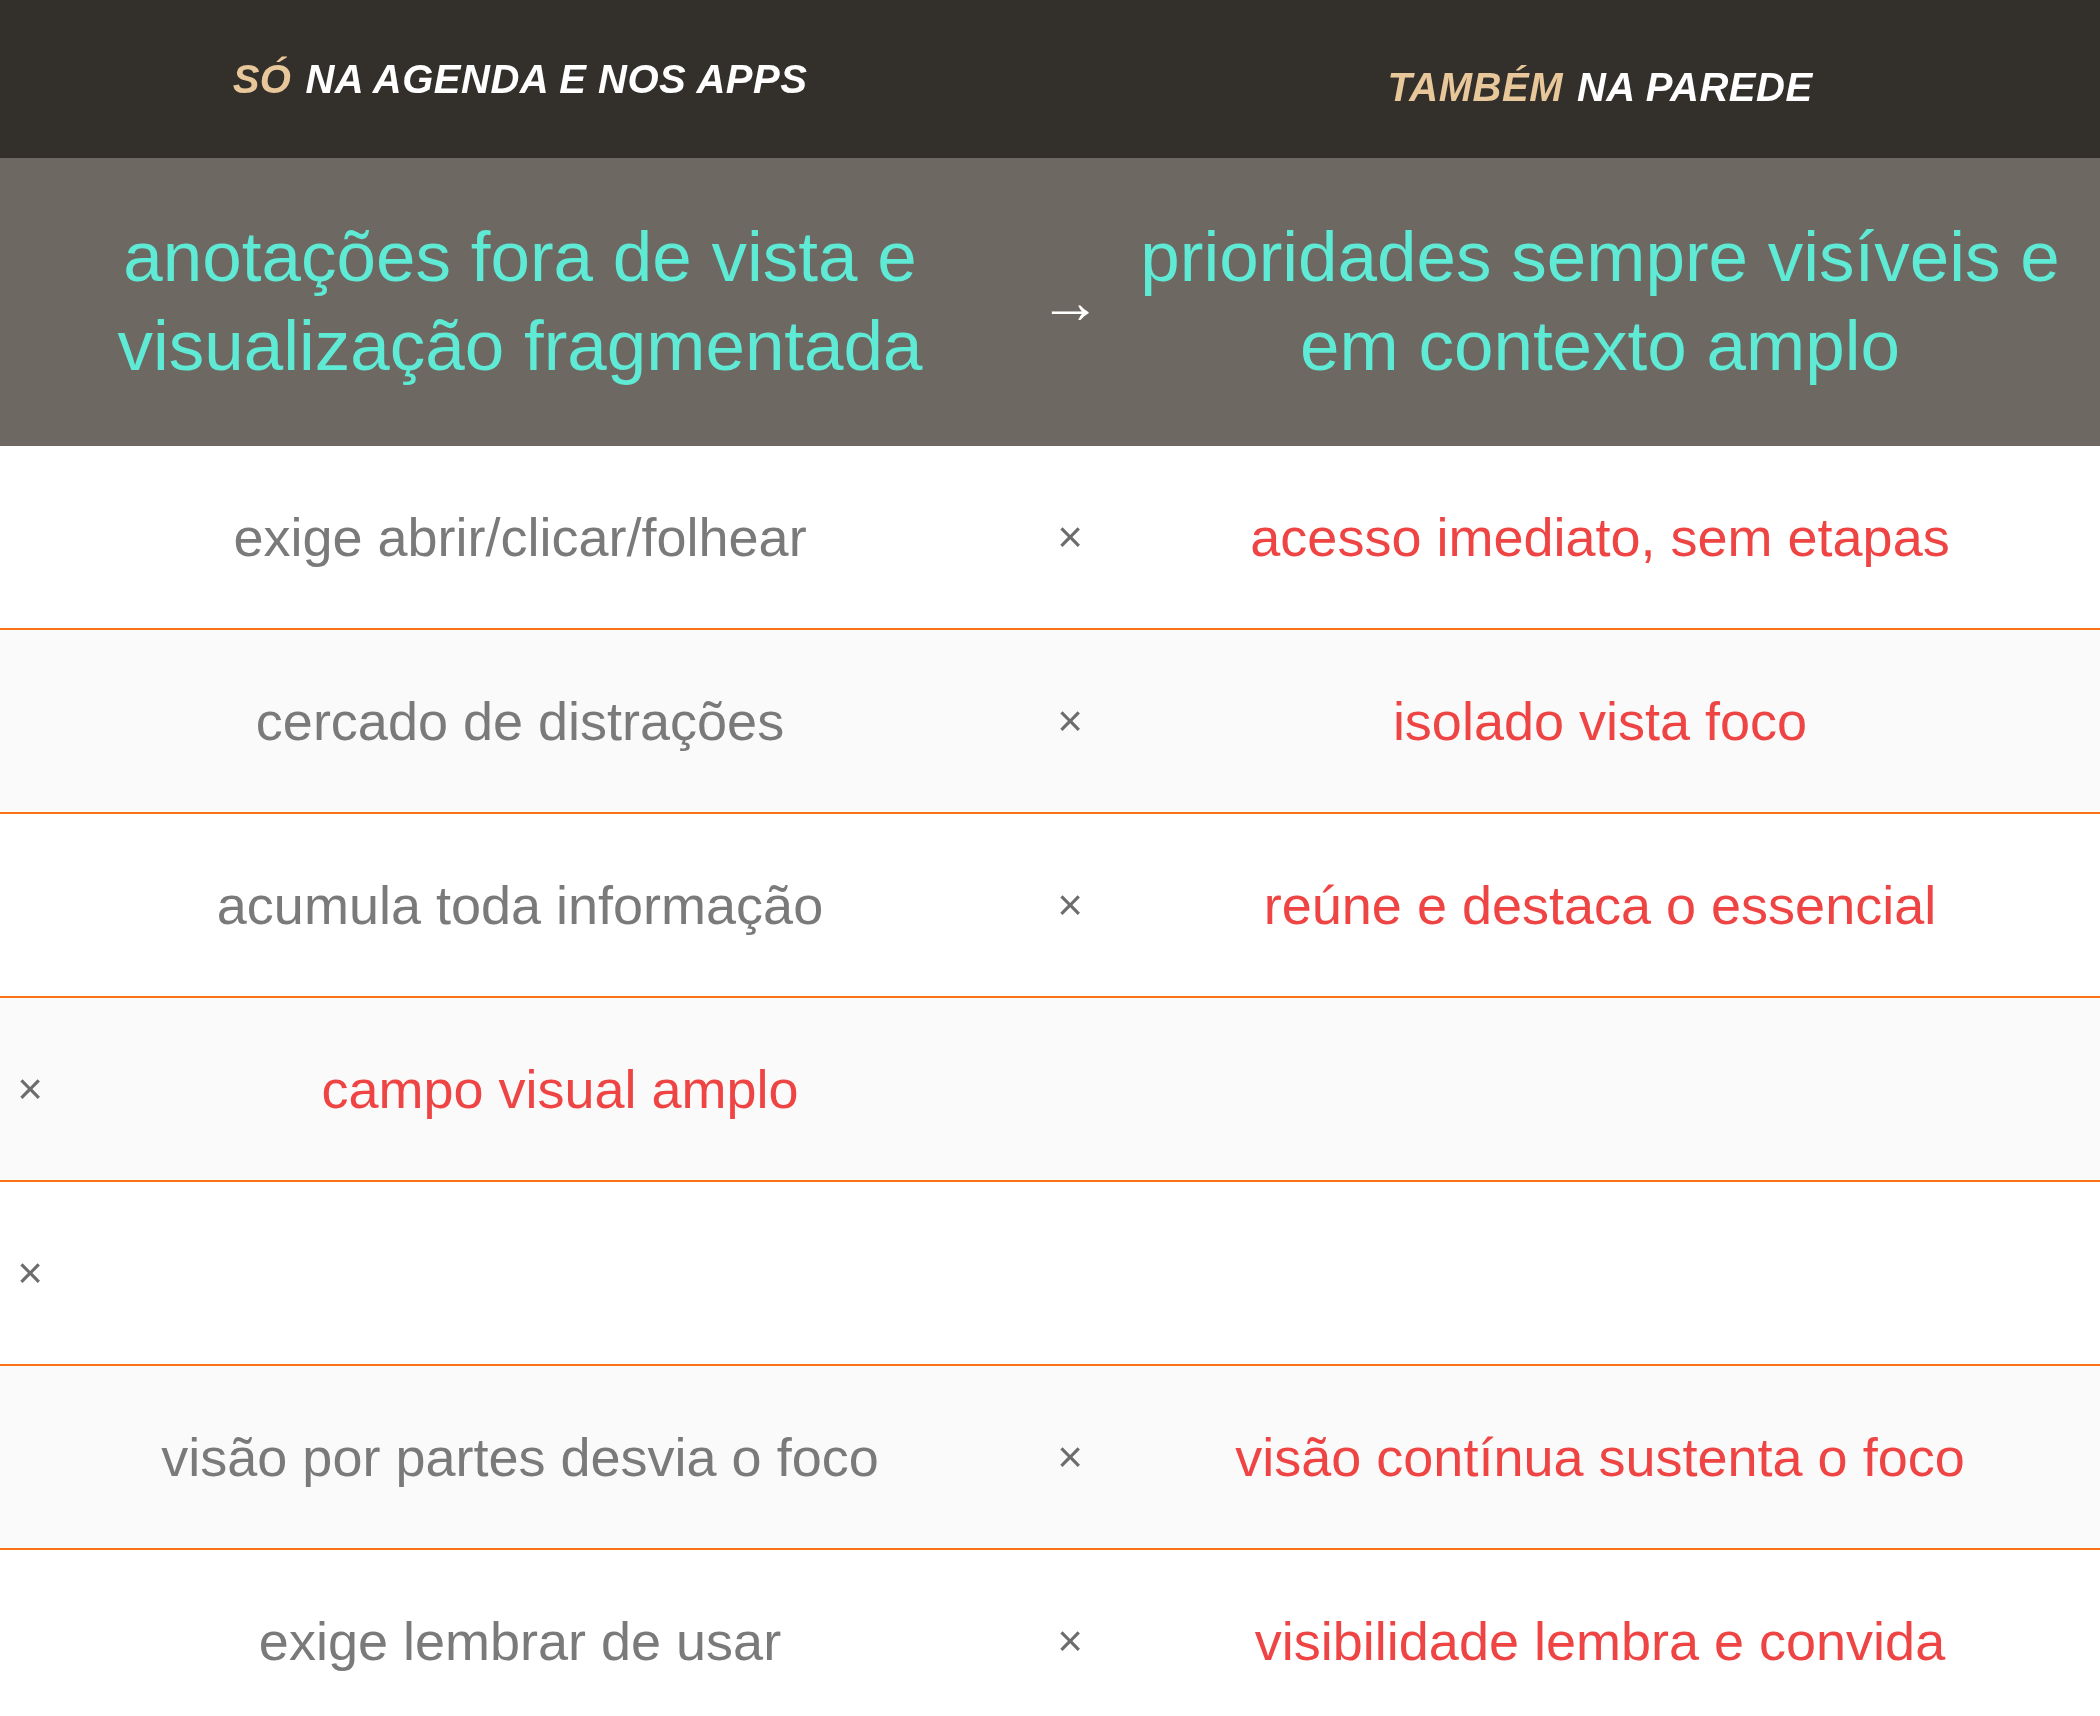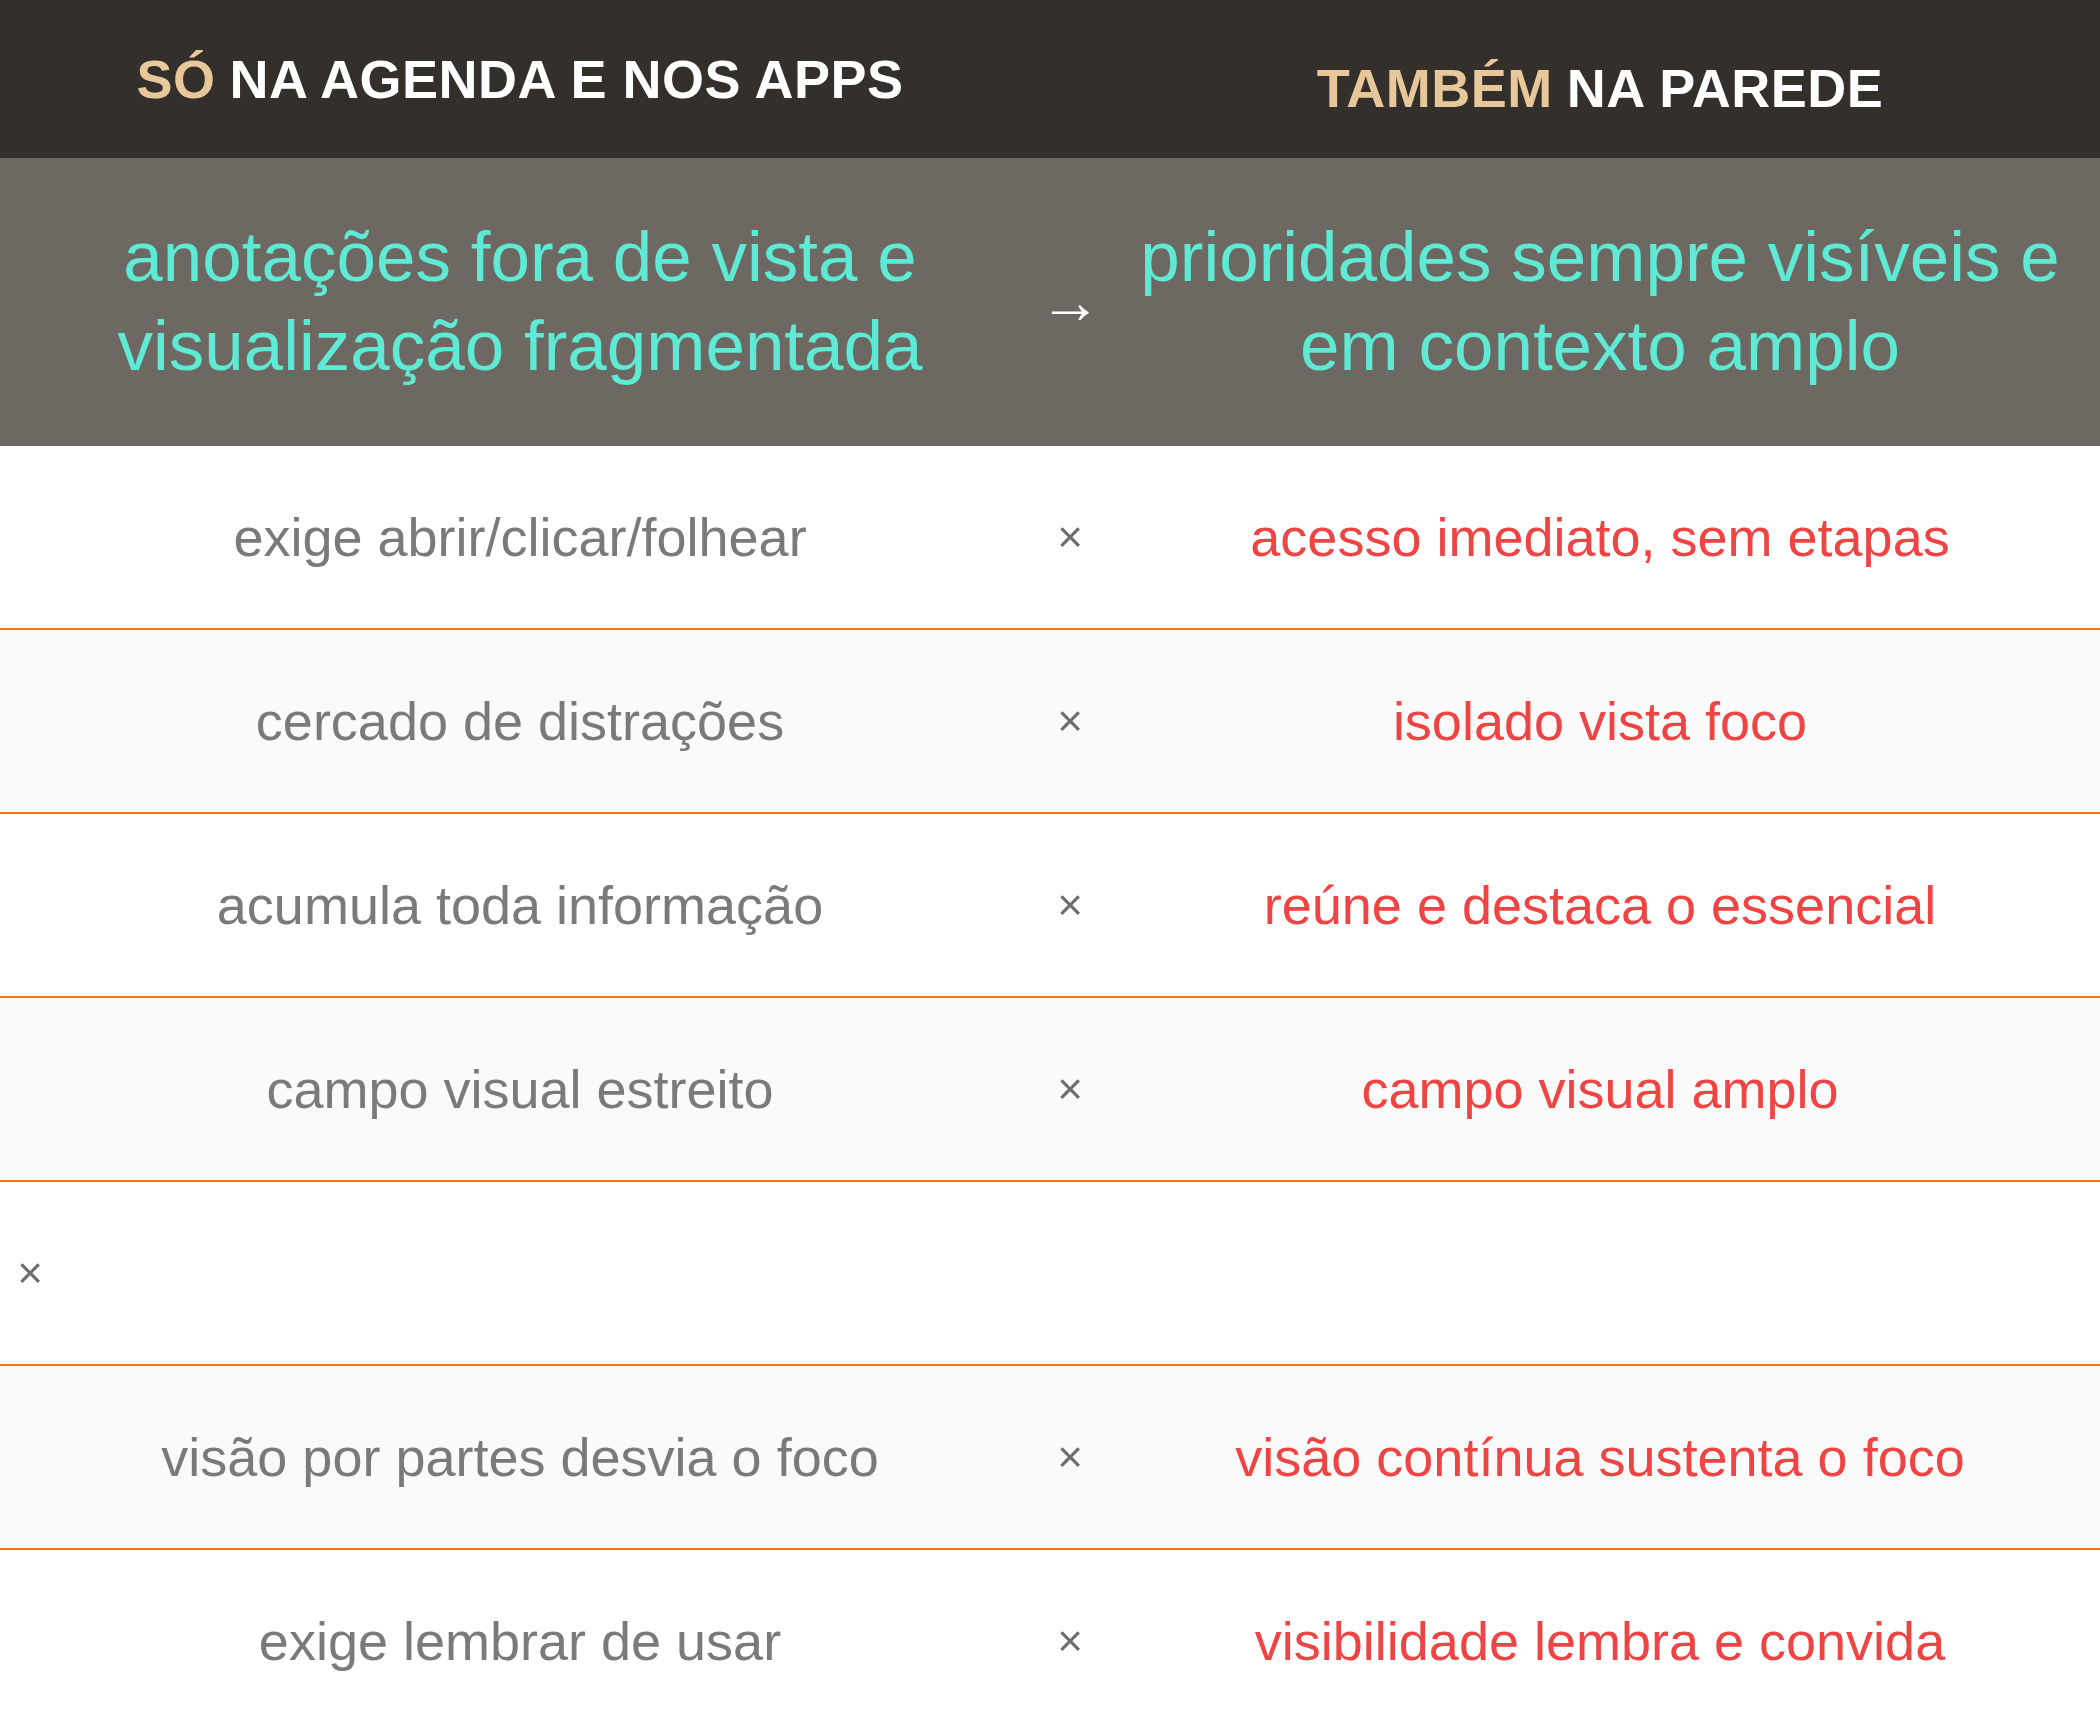--- a/index.html
+++ b/index.html
@@ -24,25 +24,26 @@
   .table-header {
     background: #332f2b;
     height: 158px;
     display: flex;
     align-items: center;
   }
   .header-cell {
     display: flex;
     align-items: flex-end;
     justify-content: center;
-    font-size: 54px;
+    font-size: 40px;
     font-weight: bold;
     letter-spacing: 0.5px;
     color: #ffffff;
     white-space: nowrap;
+    font-style: italic;
   }
   .header-cell.left  { width: 1040px; }
   .header-cell.mid   { width: 60px; }
   .header-cell.right { width: 1000px; margin-top: 17px; }
   .accent {
     color: #e8c79a;
     margin-right: 14px;
   }
 
   
@@ -146,21 +147,20 @@
     <div class="cell-right">isolado vista foco</div>
   </div>
 
   <div class="row even">
     <div class="cell-left">acumula toda informação</div>
     <div class="cell-mid">×</div>
     <div class="cell-right">reúne e destaca o essencial</div>
   </div>
 
   <div class="row odd">
-    <div class="cell-left">campo visual estreito</div>
     <div class="cell-mid">×</div>
     <div class="cell-right">campo visual amplo</div>
   </div>
 
   <div class="row even">
     <div class="cell-mid">×</div>
   </div>
 
   <div class="row odd">
     <div class="cell-left">visão por partes desvia o foco</div>

